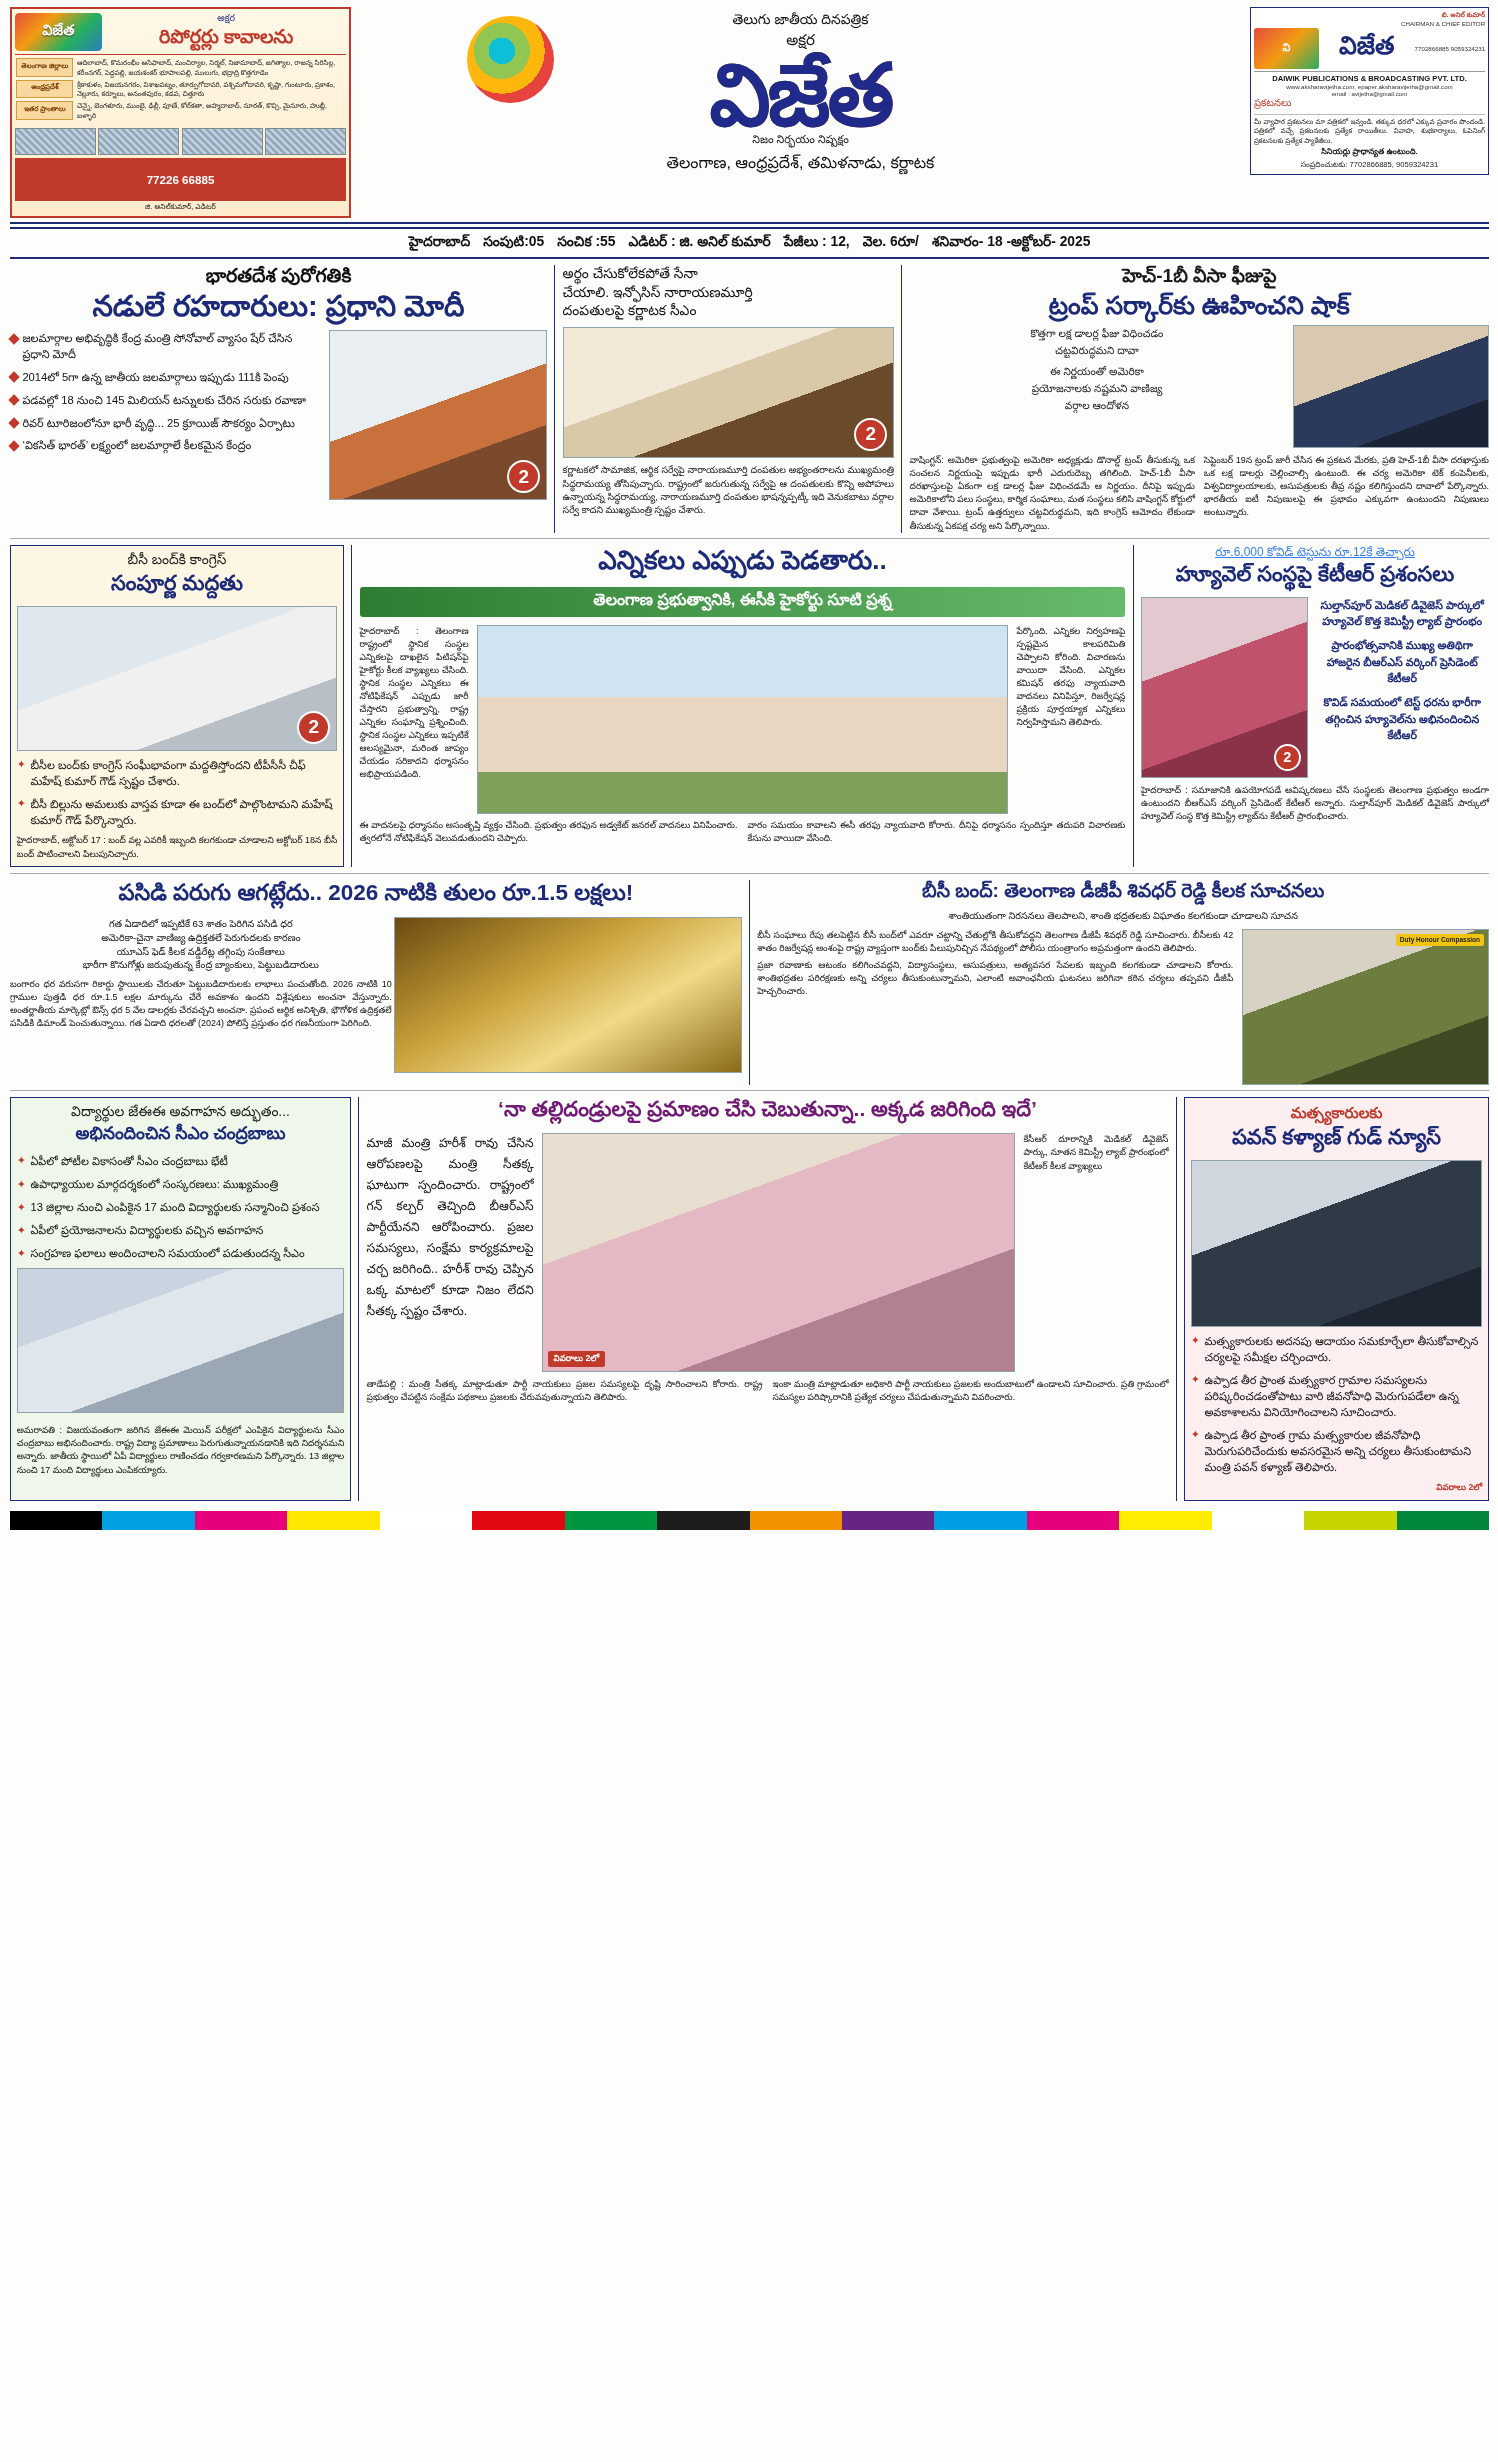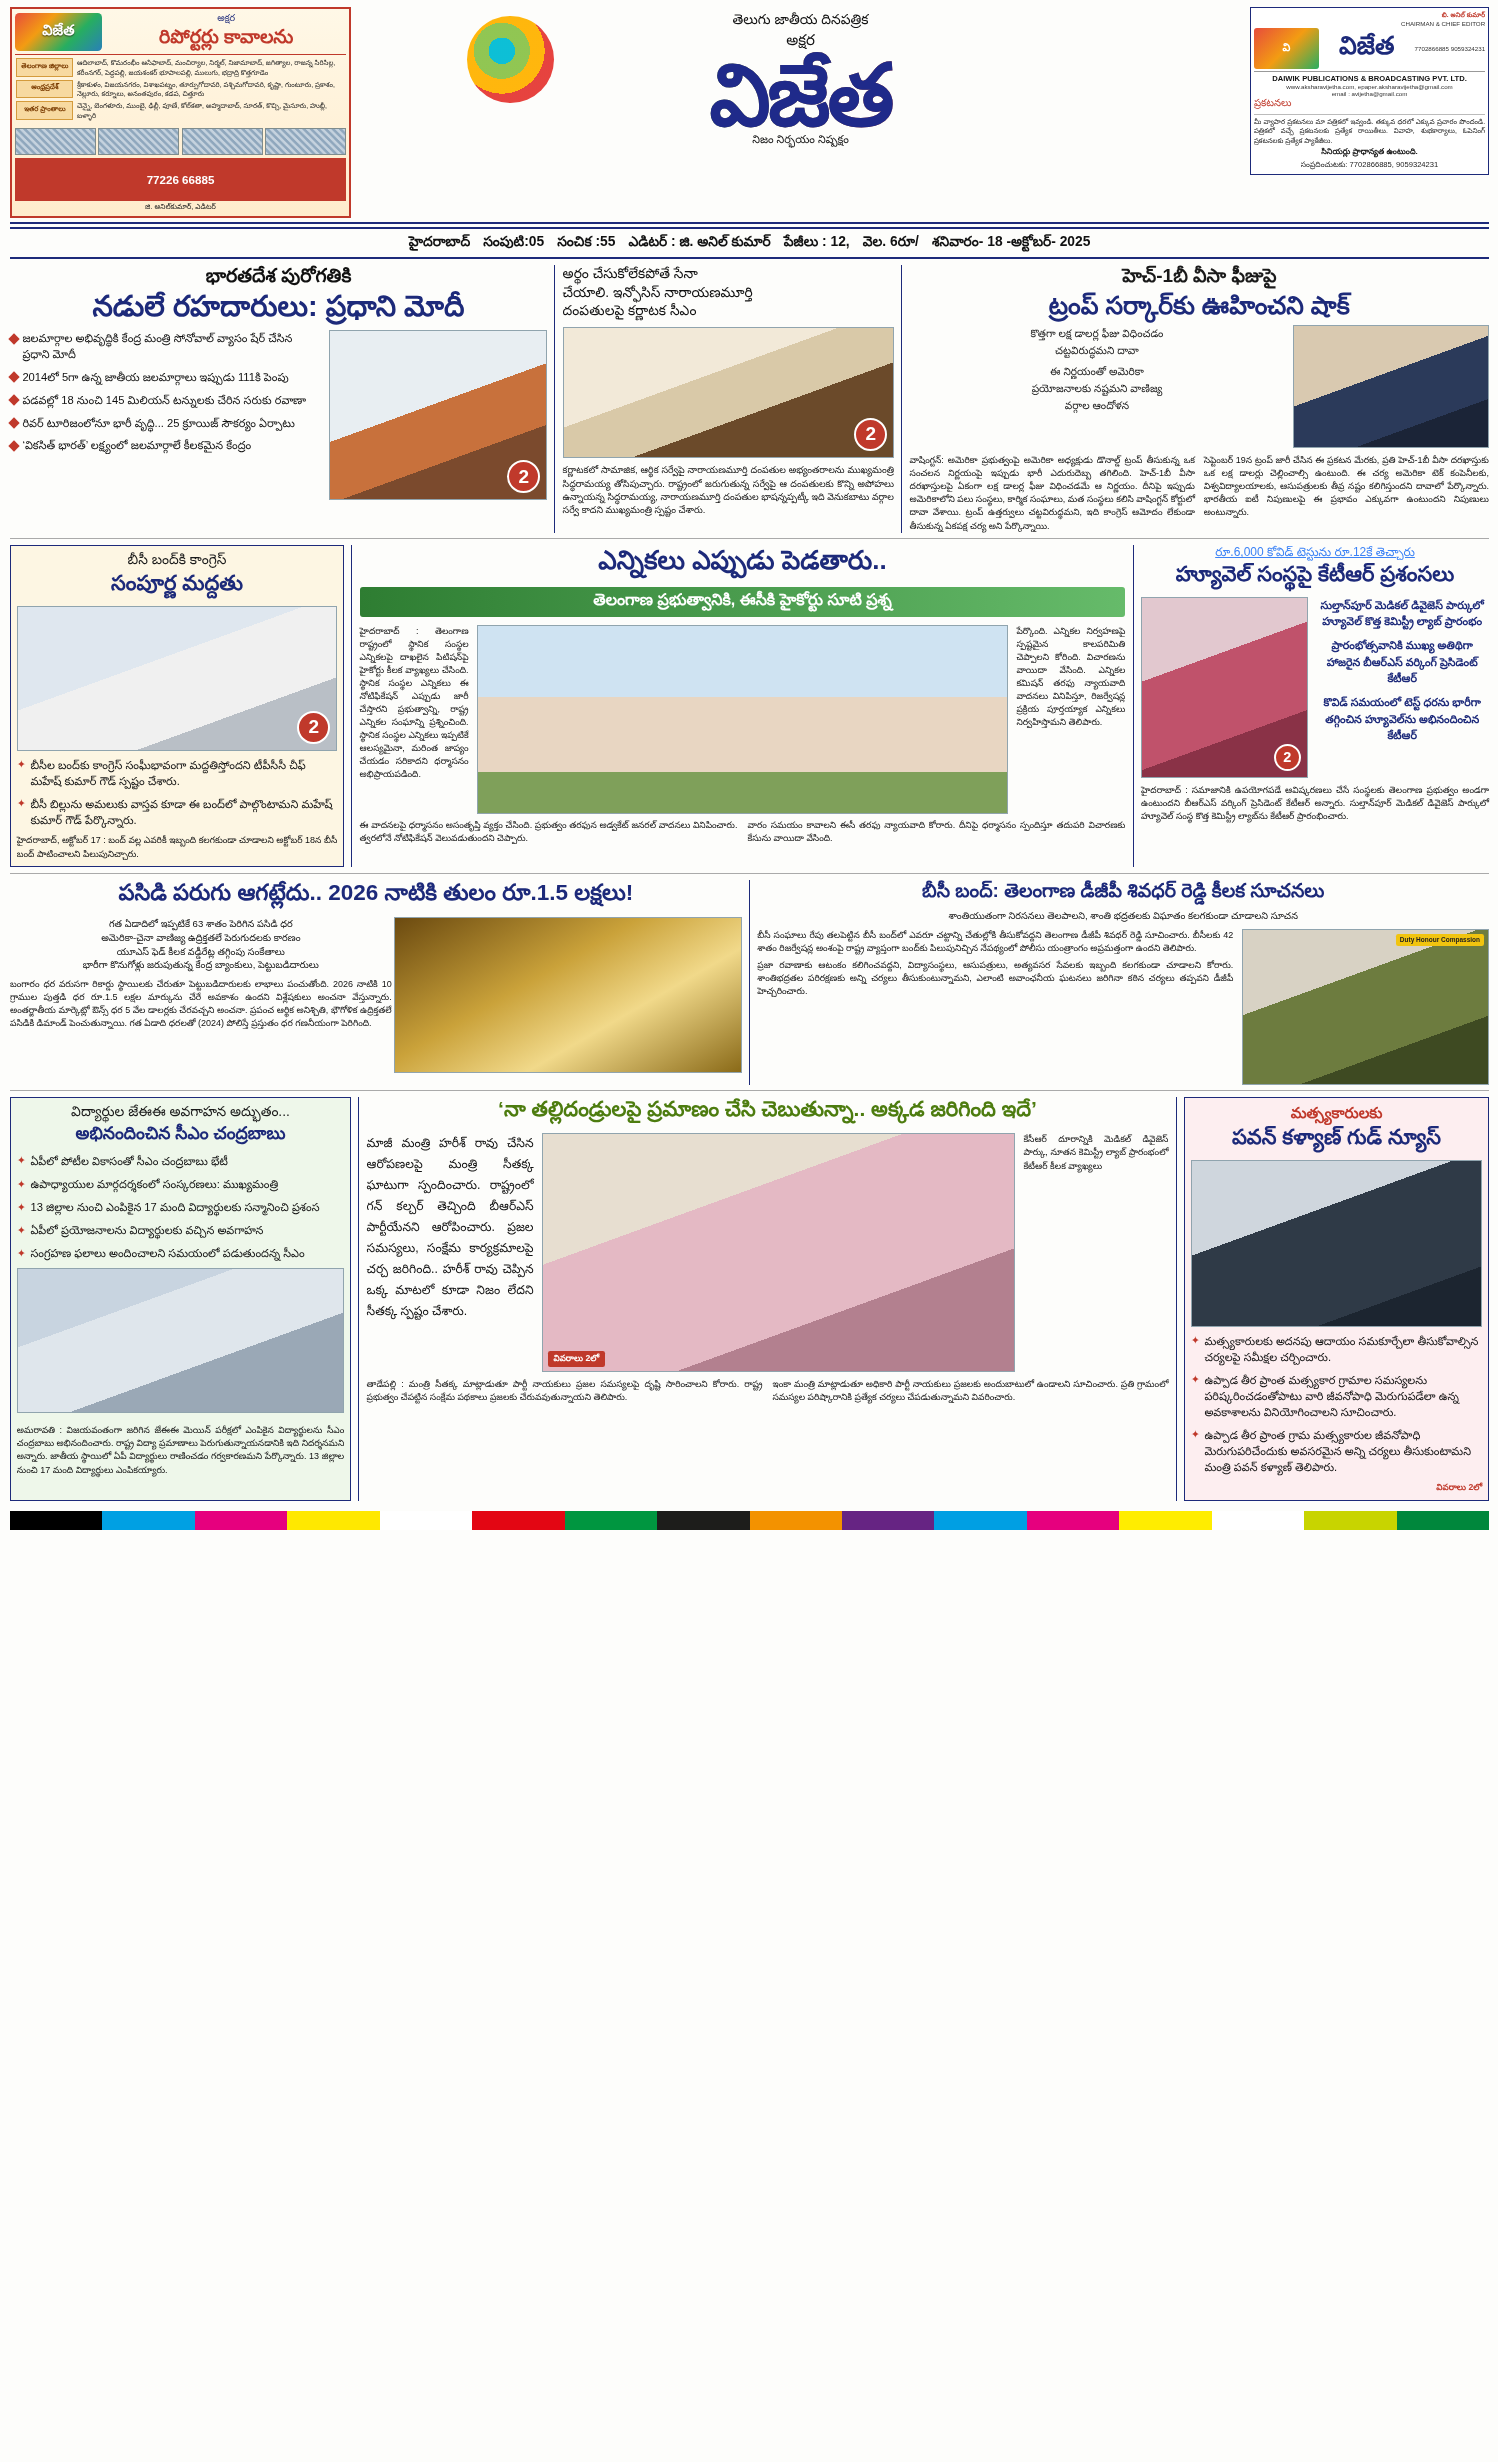--- a/index.html
+++ b/index.html
@@ -197,20 +197,21 @@
       <div class="ml-phone">77226 66885</div>
       <div class="ml-addr">జి. అనిల్‌కుమార్, ఎడిటర్</div>
     </div>
 
     <div class="mast-center">
       <div class="mc-peacock"></div>
       <div class="mc-line1">తెలుగు జాతీయ దినపత్రిక</div>
       <div class="mc-line2">అక్షర</div>
       <div class="mc-big">విజేత</div>
       <div class="mc-sub">నిజం నిర్భయం నిష్పక్షం</div>
+      <div class="mc-states">తెలంగాణ, ఆంధ్రప్రదేశ్, తమిళనాడు, కర్ణాటక</div>
     </div>
 
     <div class="mast-right">
       <div class="mr-box">
         <div class="mr-red">బి. అనిల్ కుమార్</div>
         <div class="mr-meta">CHAIRMAN &amp; CHIEF EDITOR</div>
         <div class="mr-top">
           <div class="mr-logo">వి</div>
           <div class="mr-name">విజేత</div>
           <div class="mr-meta">7702866885
@@ -417,21 +418,21 @@
         <div class="bullet">
             <span class="star">✦</span>
             <span>సంగ్రహణ ఫలాలు అందించాలని సమయంలో పడుతుందన్న సీఎం</span>
           </div>
       </div>
       <div class="photo p-stud" style="height:145px;margin-top:4.4px;"></div>
       <div class="body-txt sm" style="margin-top:11px;">అమరావతి : విజయవంతంగా జరిగిన జేఈఈ మెయిన్ పరీక్షలో ఎంపికైన విద్యార్థులను సీఎం చంద్రబాబు అభినందించారు. రాష్ట్ర విద్యా ప్రమాణాలు పెరుగుతున్నాయనడానికి ఇది నిదర్శనమని అన్నారు. జాతీయ స్థాయిలో ఏపీ విద్యార్థులు రాణించడం గర్వకారణమని పేర్కొన్నారు. 13 జిల్లాల నుంచి 17 మంది విద్యార్థులు ఎంపికయ్యారు.</div>
     </div>
 
     <div class="col" style="flex:1; border-left:1.5px solid #1d2a7a; border-right:1.5px solid #1d2a7a; padding:0 7.3px;">
-      <div style="font-size:21px; text-align:center; font-weight:bold; color:#4d7c0f;">‘నా తల్లిదండ్రులపై ప్రమాణం చేసి చెబుతున్నా.. అక్కడ జరిగింది ఇదే’</div>
+      <div style="font-size:21px; text-align:center; font-weight:bold; color:#701a75;">‘నా తల్లిదండ్రులపై ప్రమాణం చేసి చెబుతున్నా.. అక్కడ జరిగింది ఇదే’</div>
       <div style="display:flex; gap:8.7px; margin-top:7.3px;">
         <div class="body-txt" style="width:167px; font-size:12.3px; line-height:1.7;">మాజీ మంత్రి హరీశ్ రావు చేసిన ఆరోపణలపై మంత్రి సీతక్క ఘాటుగా స్పందించారు. రాష్ట్రంలో గన్ కల్చర్ తెచ్చింది బీఆర్ఎస్ పార్టీయేనని ఆరోపించారు. ప్రజల సమస్యలు, సంక్షేమ కార్యక్రమాలపై చర్చ జరిగింది.. హరీశ్ రావు చెప్పిన ఒక్క మాటలో కూడా నిజం లేదని సీతక్క స్పష్టం చేశారు.</div>
         <div class="photo p-seetha" style="flex:1;height:239px;position:relative;">
           <div style="position:absolute;left:4.4px;bottom:4.4px;background:#c0392b;color:#fff;font-size:8.7px;font-weight:bold;padding:2.2px 5.8px;border-radius:2.2px;">వివరాలు 2లో</div>
         </div>
         <div class="body-txt sm" style="width:145px;">కేసీఆర్ దూరాన్నికి మెడికల్ డివైజెస్ పార్కు, నూతన కెమిస్ట్రీ ల్యాబ్ ప్రారంభంలో కేటీఆర్ కీలక వ్యాఖ్యలు</div>
       </div>
       <div style="display:flex; gap:10px; margin-top:5.8px;">
         <div class="body-txt sm" style="flex:1;">తాడేపల్లి : మంత్రి సీతక్క మాట్లాడుతూ పార్టీ నాయకులు ప్రజల సమస్యలపై దృష్టి సారించాలని కోరారు. రాష్ట్ర ప్రభుత్వం చేపట్టిన సంక్షేమ పథకాలు ప్రజలకు చేరువవుతున్నాయని తెలిపారు.</div>
         <div class="body-txt sm" style="flex:1;">ఇంకా మంత్రి మాట్లాడుతూ అధికారి పార్టీ నాయకులు ప్రజలకు అందుబాటులో ఉండాలని సూచించారు. ప్రతి గ్రామంలో సమస్యల పరిష్కారానికి ప్రత్యేక చర్యలు చేపడుతున్నామని వివరించారు.</div>

